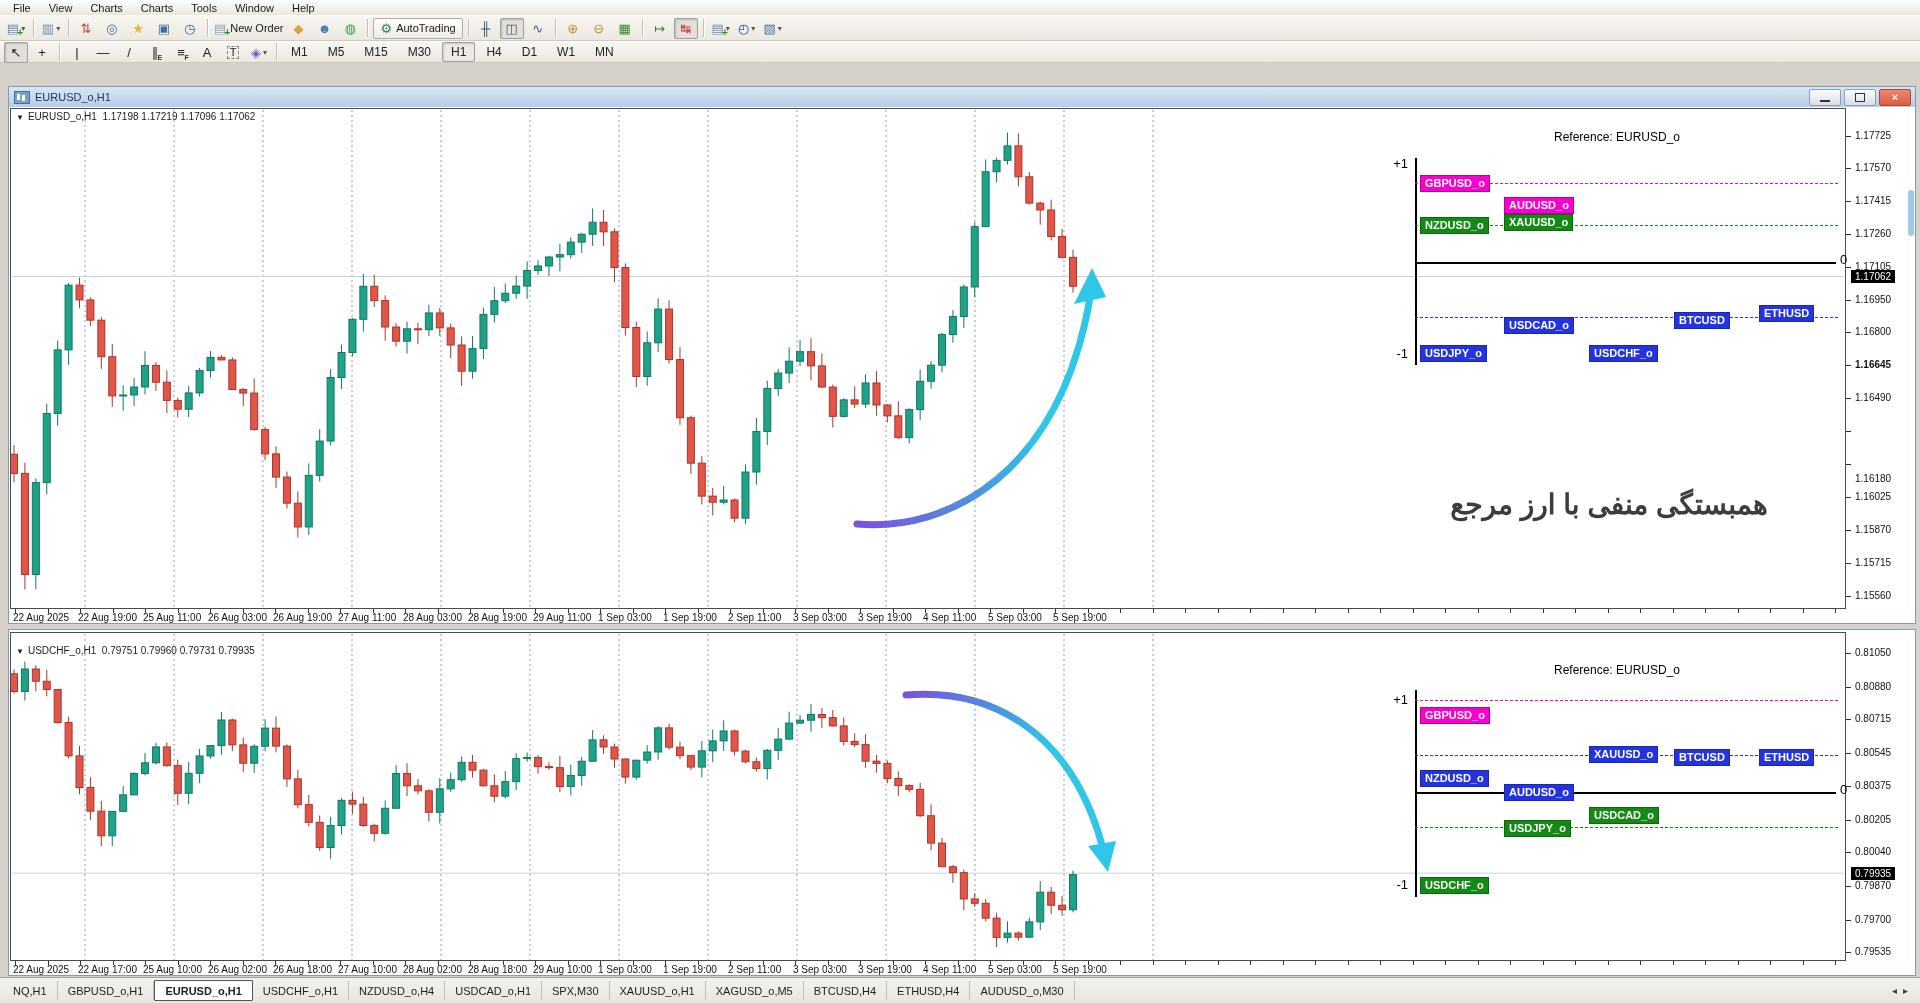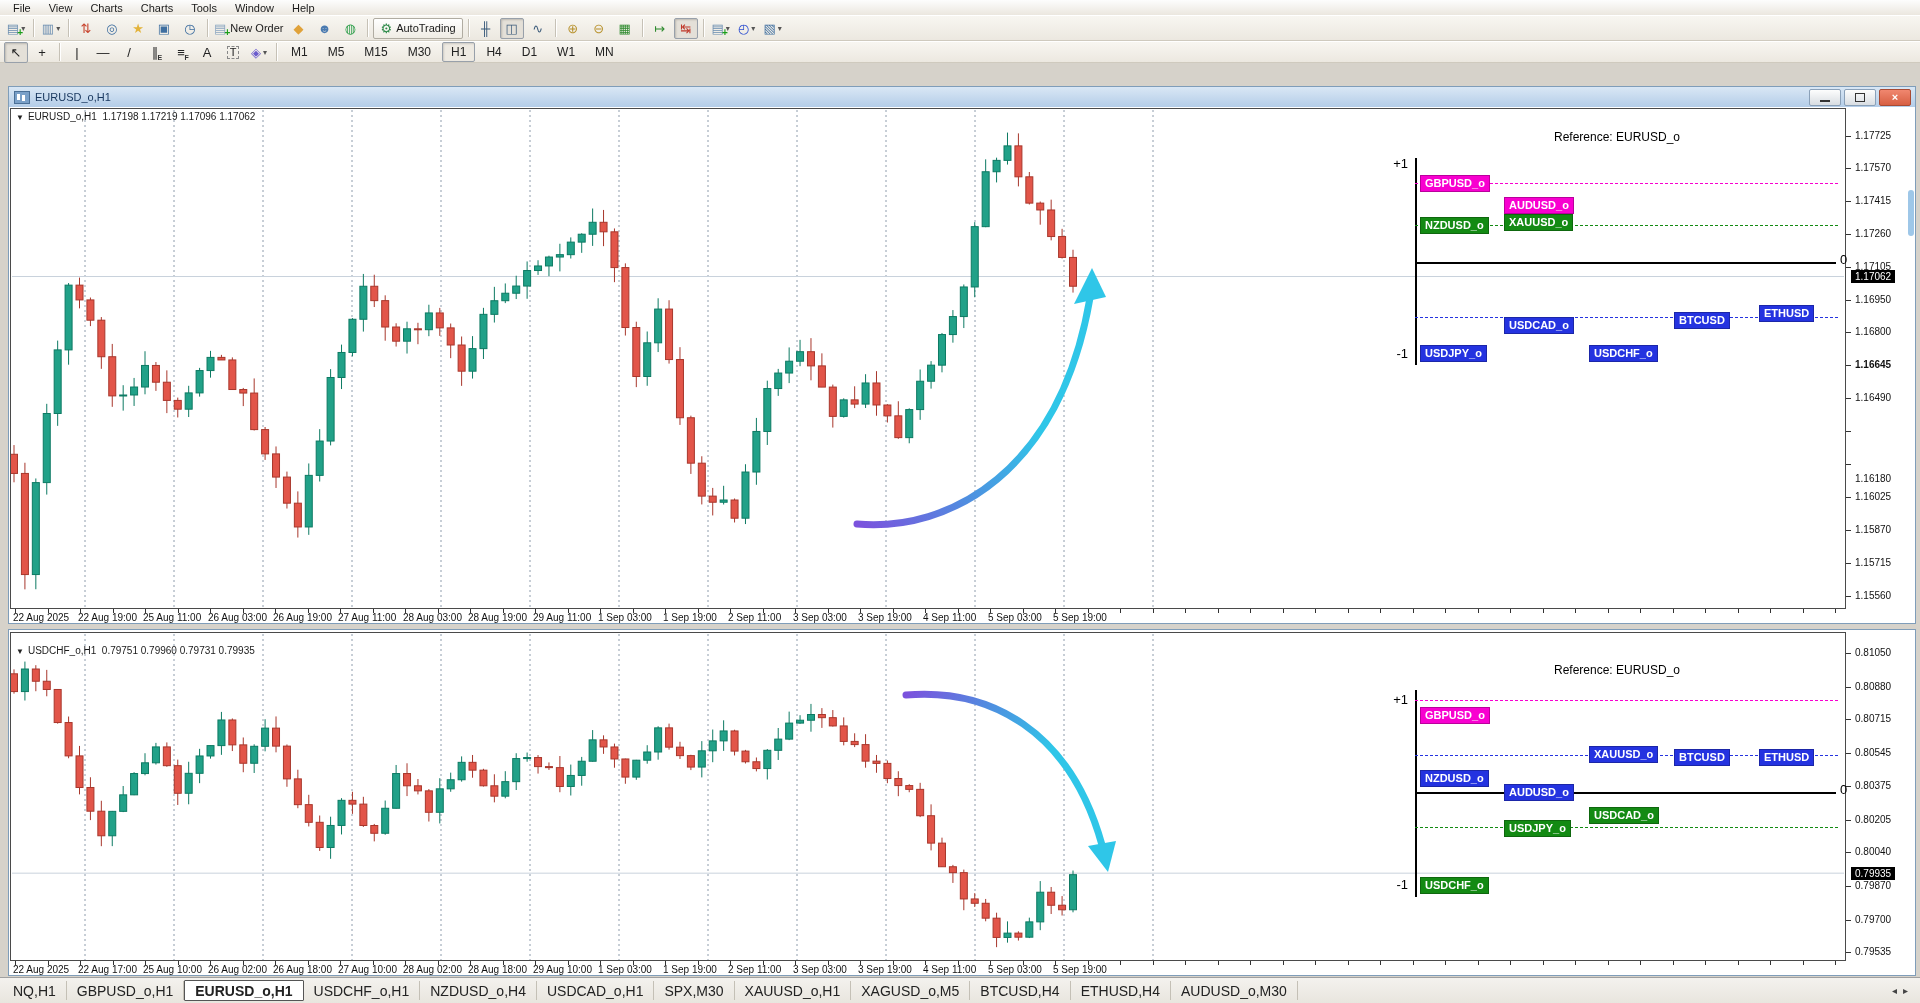--- a/index.html
+++ b/index.html
@@ -55,21 +55,21 @@
   .wm-fa{position:absolute;left:38px;top:10px;width:140px;font-size:19px;color:#9aa0a6;direction:rtl;text-align:center;}
   .wm-en{position:absolute;left:34px;top:42px;font-size:15px;color:#84898e;letter-spacing:.5px;}
   .wm-logo{position:absolute;left:192px;top:11px;}
   .wm-search{position:absolute;left:392px;top:26px;width:9px;height:9px;border:2px solid #4a6f9a;border-radius:50%;}
   .wm-search::after{content:"";position:absolute;left:8px;top:9px;width:6px;height:2px;background:#4a6f9a;transform:rotate(45deg);}
   .wm-chat{position:absolute;left:418px;top:28px;width:15px;height:11px;border:2px solid #8a9096;border-radius:4px;}
   .wm-chat::after{content:"";position:absolute;left:2px;top:10px;border:3px solid transparent;border-top-color:#8a9096;}
   .wm-badge{position:absolute;left:430px;top:20px;width:15px;height:15px;border-radius:50%;background:#e8442e;color:#fff;font-size:9px;font-weight:bold;display:flex;align-items:center;justify-content:center;box-shadow:0 1px 2px rgba(0,0,0,.3);}
   
   .tabbar{position:absolute;left:0;top:977px;width:100%;height:26px;background:linear-gradient(#f4f2ee,#e8e5de);border-top:1px solid #a0a0a0;display:flex;align-items:center;padding-left:3px;box-sizing:border-box;z-index:6;}
-  .tab{display:inline-flex;align-items:center;height:19px;padding:0 10px;font-size:14px;color:#222;border-right:1px solid #c4c0b6;cursor:default;white-space:nowrap;}
+  .tab{display:inline-flex;align-items:center;height:19px;padding:0 10px;font-size:11px;color:#222;border-right:1px solid #c4c0b6;cursor:default;white-space:nowrap;}
   .tab.active{background:#fff;border:1px solid #555;font-weight:bold;border-radius:1px;}
   .tab-arrows{margin-left:auto;margin-right:6px;font-size:10px;color:#444;letter-spacing:6px;}
 </style>
 </head>
 <body>
 
 <div id="page">
   <div class="menubar" id="menubar">
       <span class="menu-item">File</span>
       <span class="menu-item">View</span>
@@ -234,20 +234,21 @@
   <div class="ohlc" style="left:16px;top:111px;">
     <span class="tri">▼</span><span>EURUSD_o,H1</span>&nbsp;&nbsp;<span>1.17198 1.17219 1.17096 1.17062</span>
   </div>
   <div class="ohlc" style="left:16px;top:645px;">
     <span class="tri">▼</span><span>USDCHF_o,H1</span>&nbsp;&nbsp;<span>0.79751 0.79960 0.79731 0.79935</span>
   </div>
 
   <div class="ref-label" style="left:1467px;top:130px;">Reference: EURUSD_o</div>
   <div class="ref-label" style="left:1467px;top:663px;">Reference: EURUSD_o</div>
 
+  <div class="annotation-fa" style="left:1420px;top:488px;width:378px;">همبستگی منفی با ارز مرجع</div>
 
   <div class="scroll-strip" style="left:1908px;top:190px;height:46px;"></div>
 
 
   <div class="tabbar" id="tabbar">
       <span class="tab">NQ,H1</span>
       <span class="tab">GBPUSD_o,H1</span>
       <span class="tab active">EURUSD_o,H1</span>
       <span class="tab">USDCHF_o,H1</span>
       <span class="tab">NZDUSD_o,H4</span>

